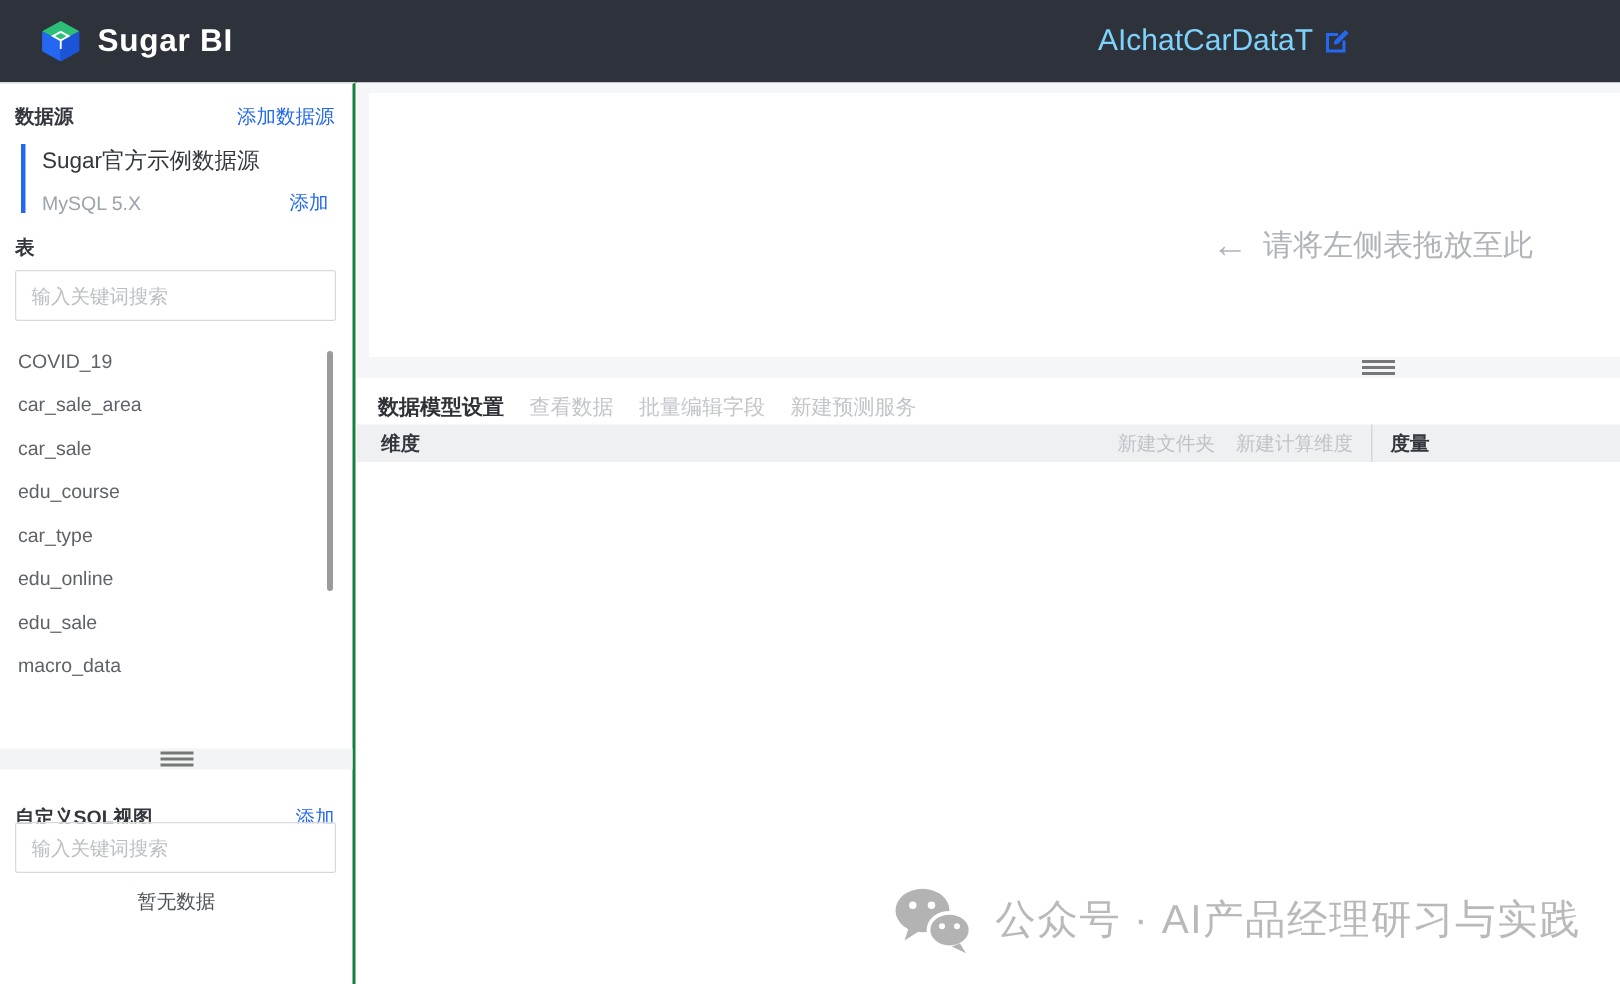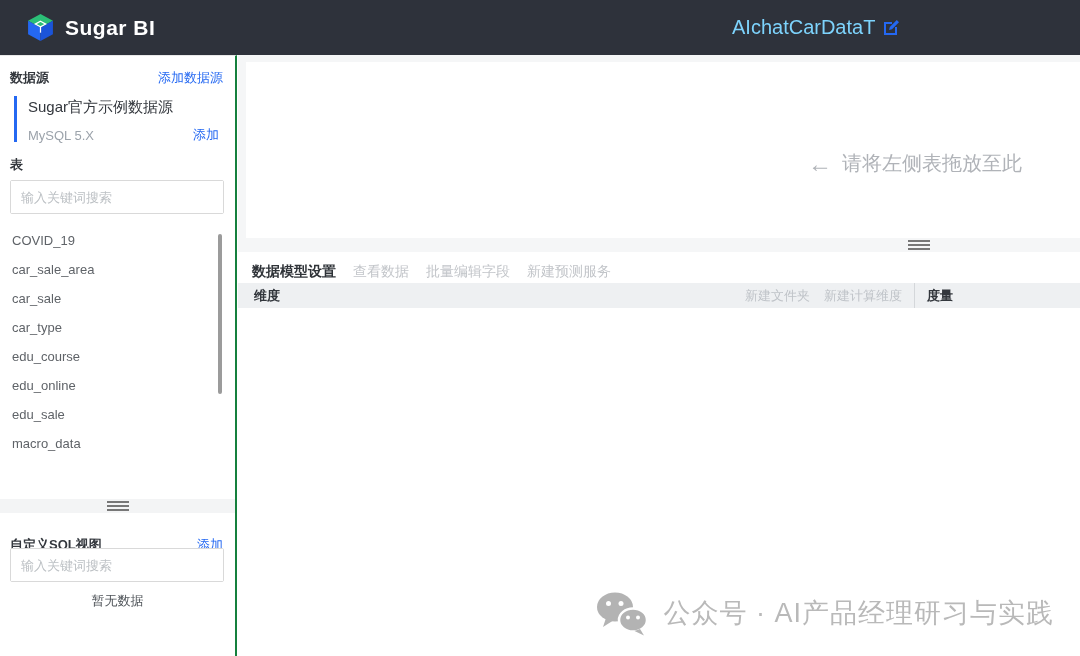--- a/index.html
+++ b/index.html
@@ -113,22 +113,22 @@
     </div>
 
     <div class="search-box search1">
       <input type="text" placeholder="输入关键词搜索" style="">
     </div>
 
     <ul class="table-list">
       <li>COVID_19</li>
       <li>car_sale_area</li>
       <li>car_sale</li>
+      <li>edu_course</li>
       <li>car_type</li>
-      <li>edu_course</li>
       <li>edu_online</li>
       <li>edu_sale</li>
       <li>macro_data</li>
     </ul>
     <div class="v-scrollbar"></div>
 
     <div class="side-resize">
       <div class="grip"></div>
     </div>
 

